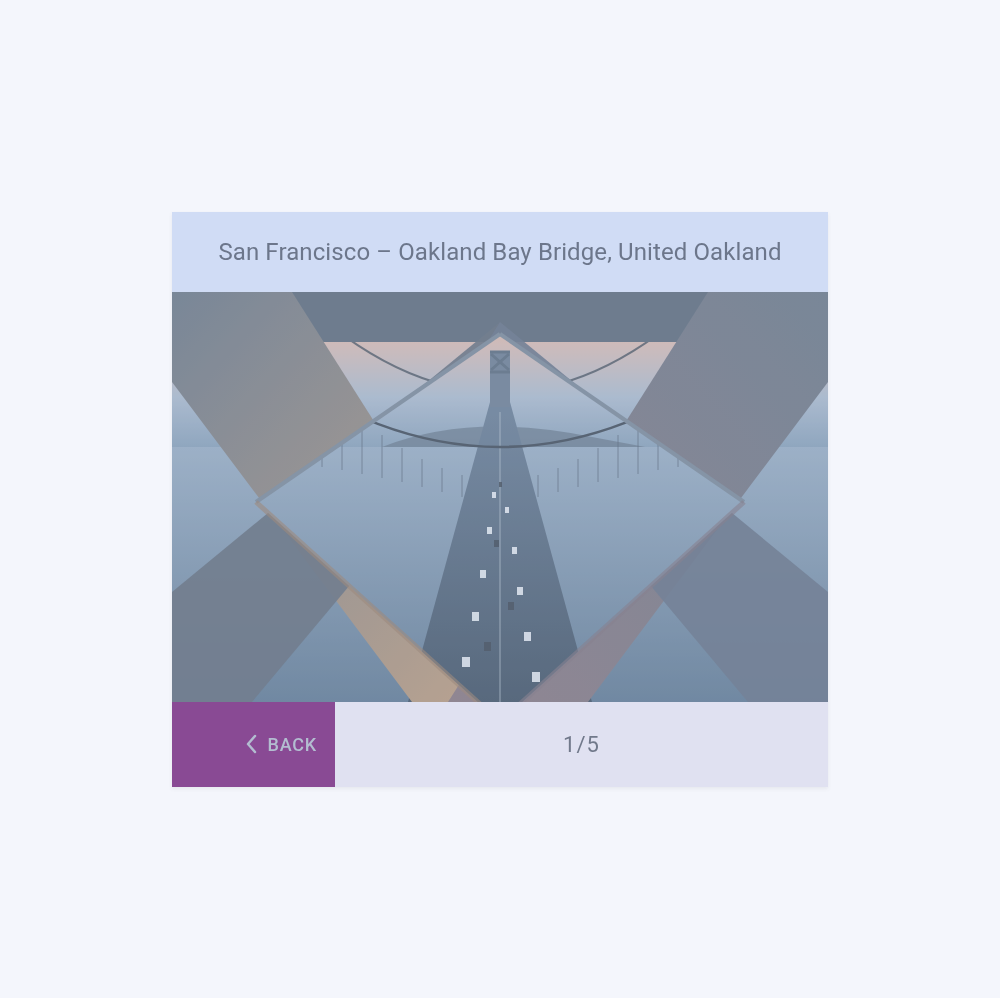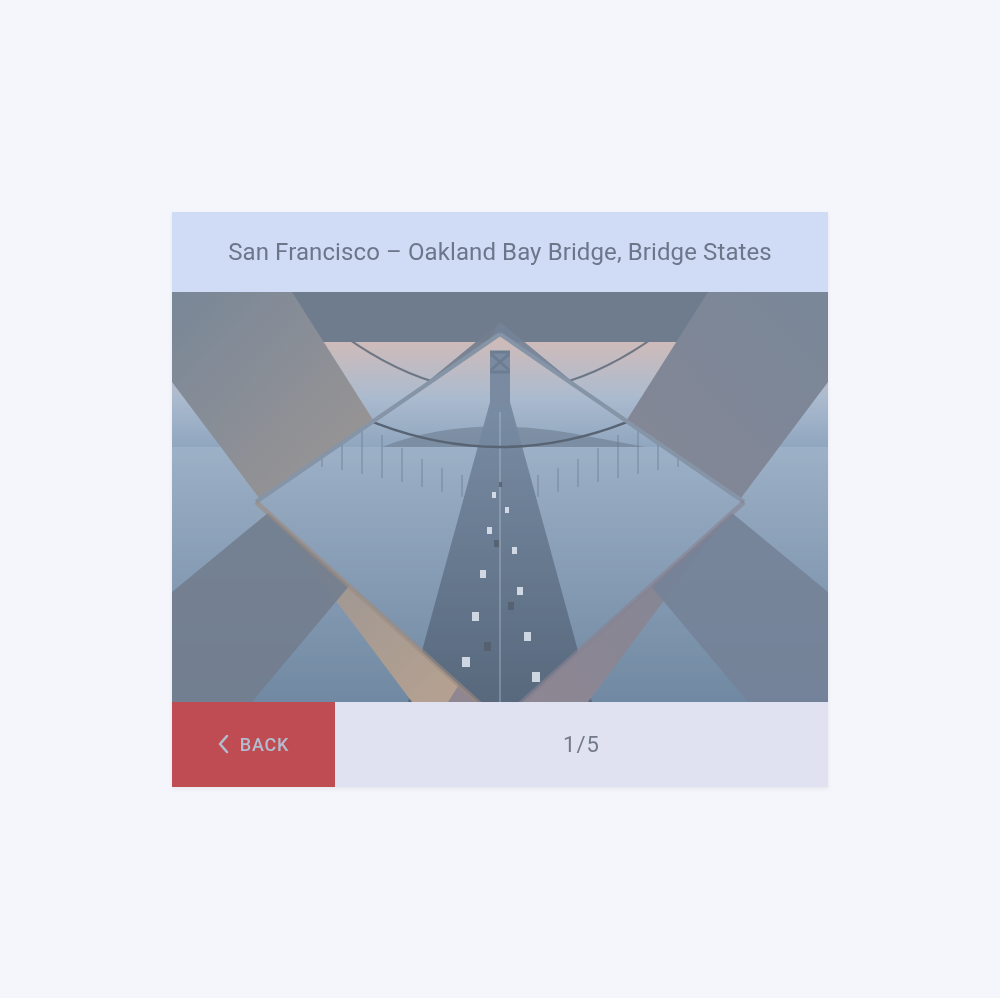--- a/index.html
+++ b/index.html
@@ -55,22 +55,22 @@
     }
     .controls {
       display: flex;
       align-items: stretch;
       height: 85px;
     }
     .control-left, .control-right {
       flex: 0 0 163px;
       display: flex;
       align-items: center;
-      justify-content: center;
-      background: #b91c1c;
+      justify-content: flex-end;
+      background: #701a75;
     }
     .control-center {
       flex: 1;
       display: flex;
       align-items: center;
       justify-content: center;
       background: #e5e3f0;
       font-size: 22px;
       color: #505868;
       letter-spacing: 1px;
@@ -101,21 +101,21 @@
       width: 12px;
       height: 20px;
       display: inline-block;
     }
   </style>
 </head>
 <body>
 
 <div class="stepper-card">
   <div class="header">
-    <div class="title">San Francisco – Oakland Bay Bridge, Bridge States</div>
+    <div class="title">San Francisco – Oakland Bay Bridge, United Oakland</div>
   </div>
 
   <div class="image-area">
     <svg class="image-svg" viewBox="0 0 656 410" preserveAspectRatio="xMidYMid slice">
       <defs>
         <linearGradient id="sky" x1="0" y1="0" x2="0" y2="1">
           <stop offset="0%" stop-color="#d9a77f"></stop>
           <stop offset="30%" stop-color="#cbb0a8"></stop>
           <stop offset="60%" stop-color="#9eb0c3"></stop>
           <stop offset="100%" stop-color="#6a8aa5"></stop>

